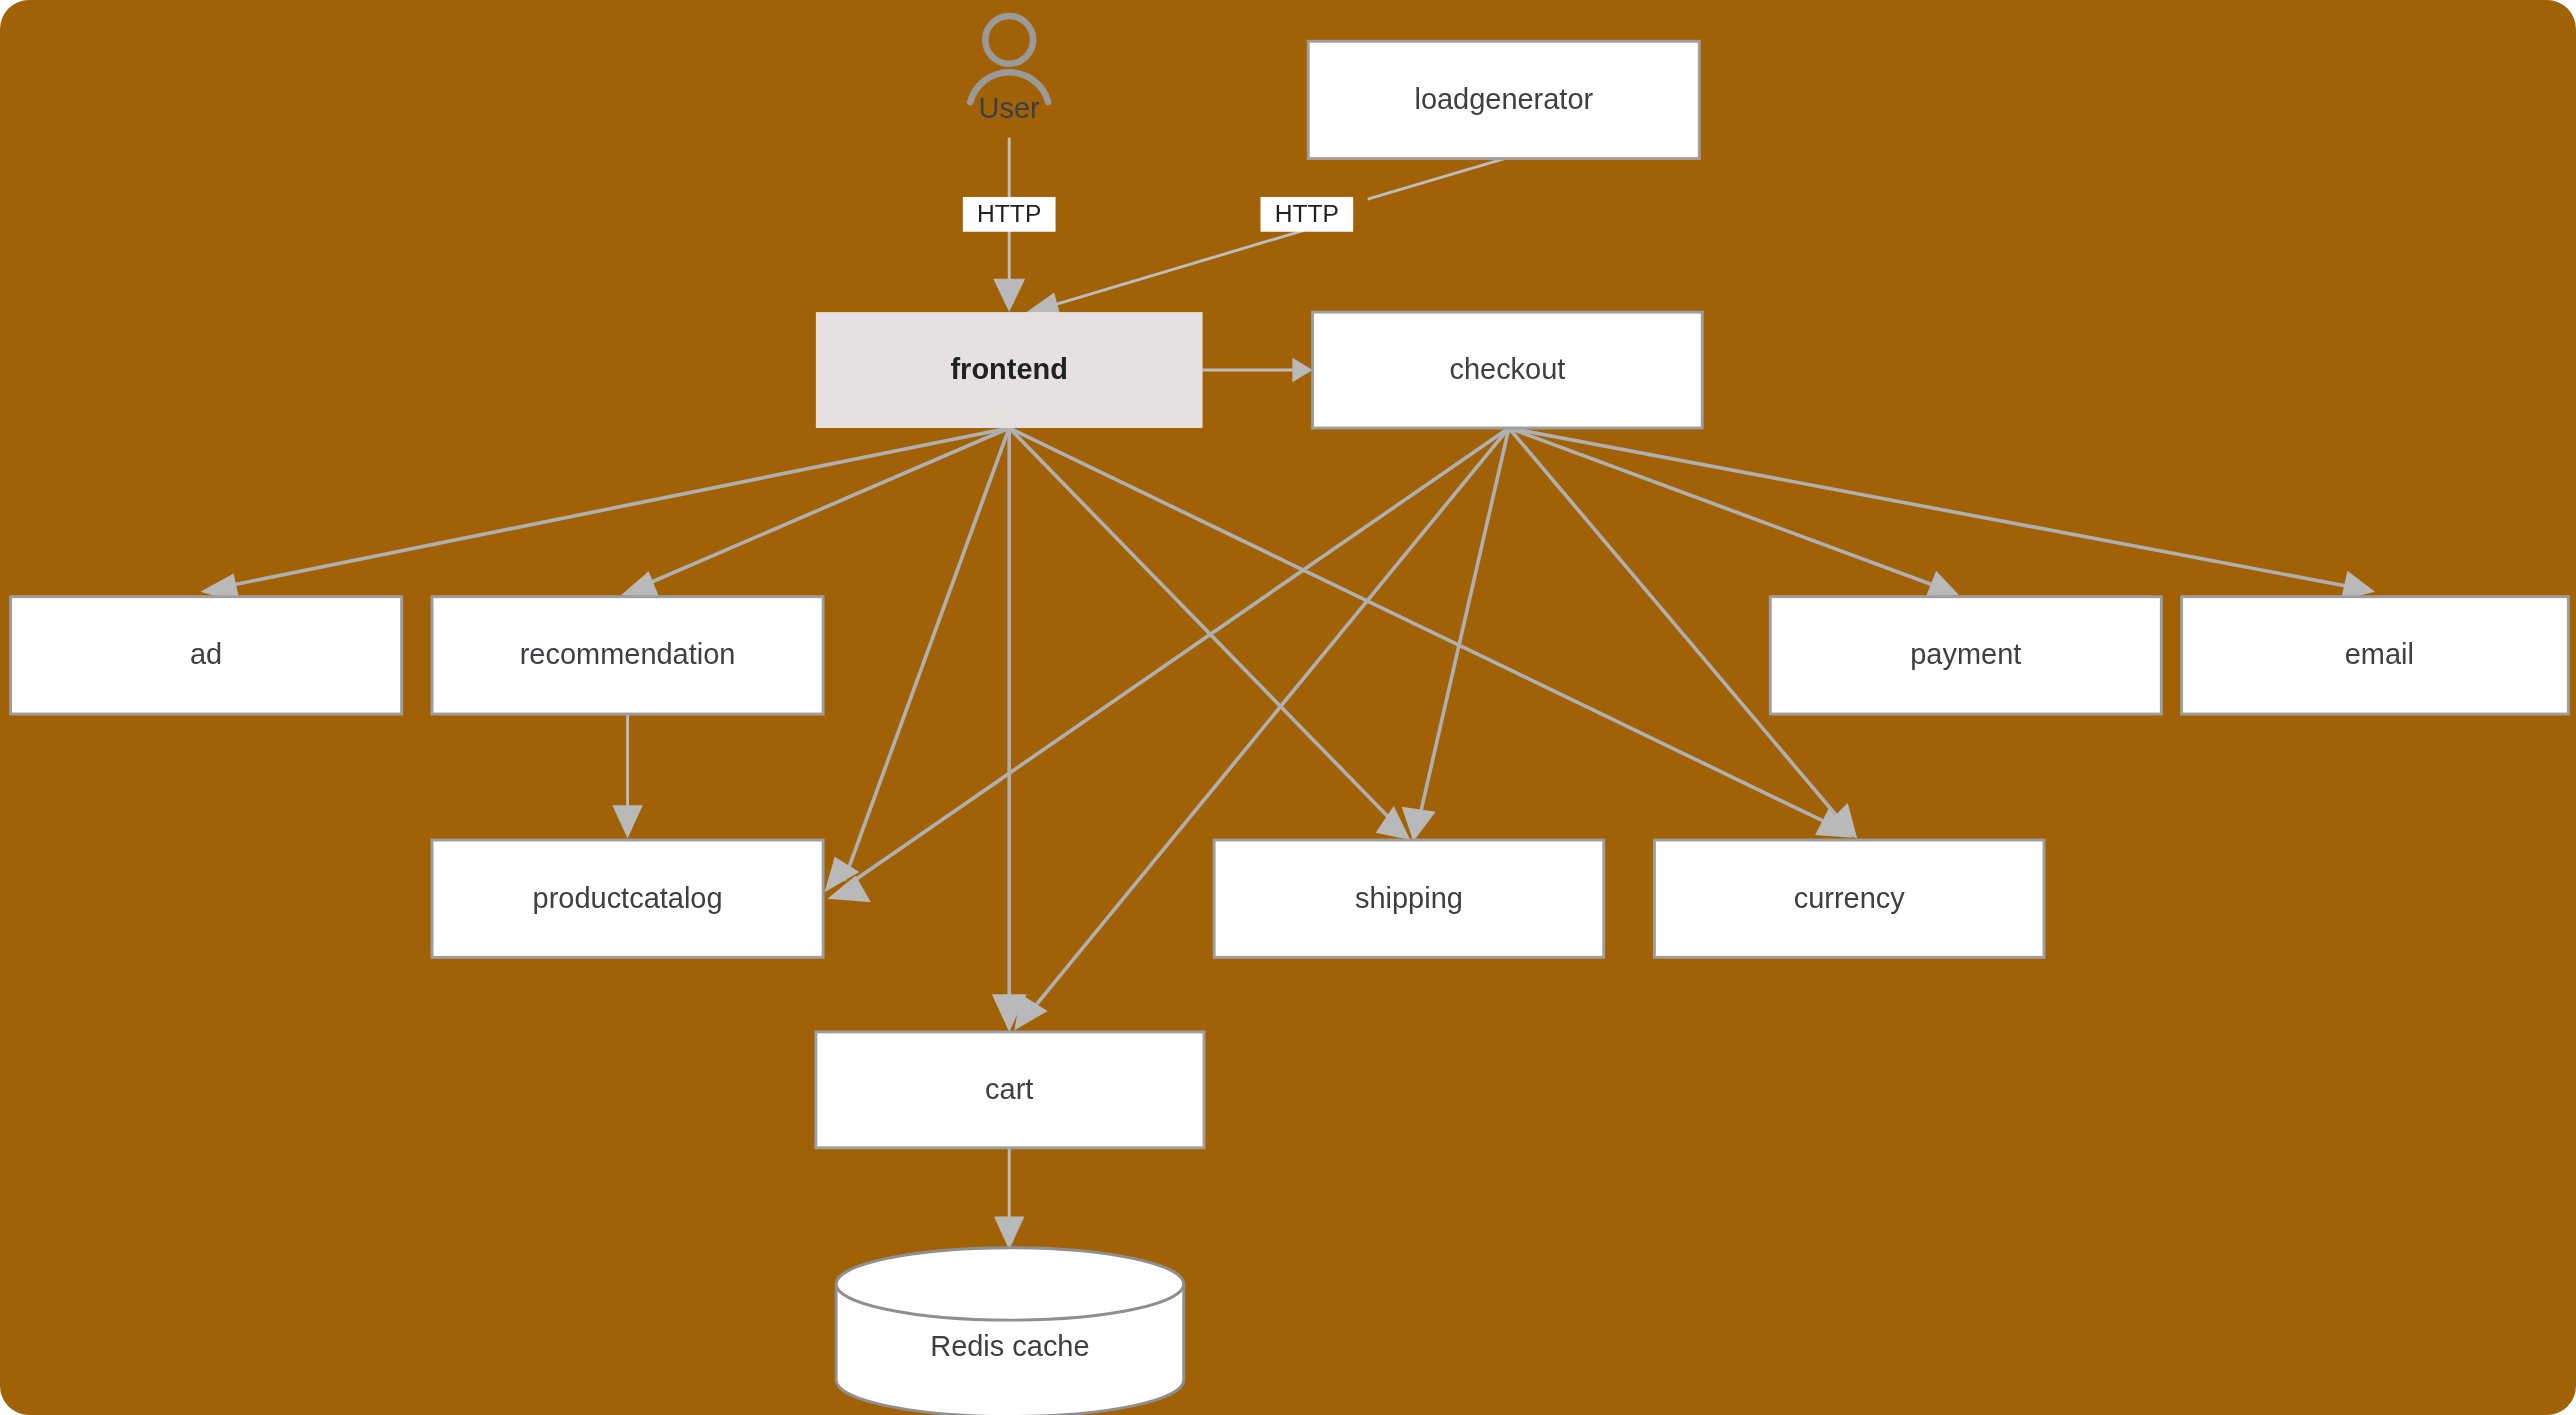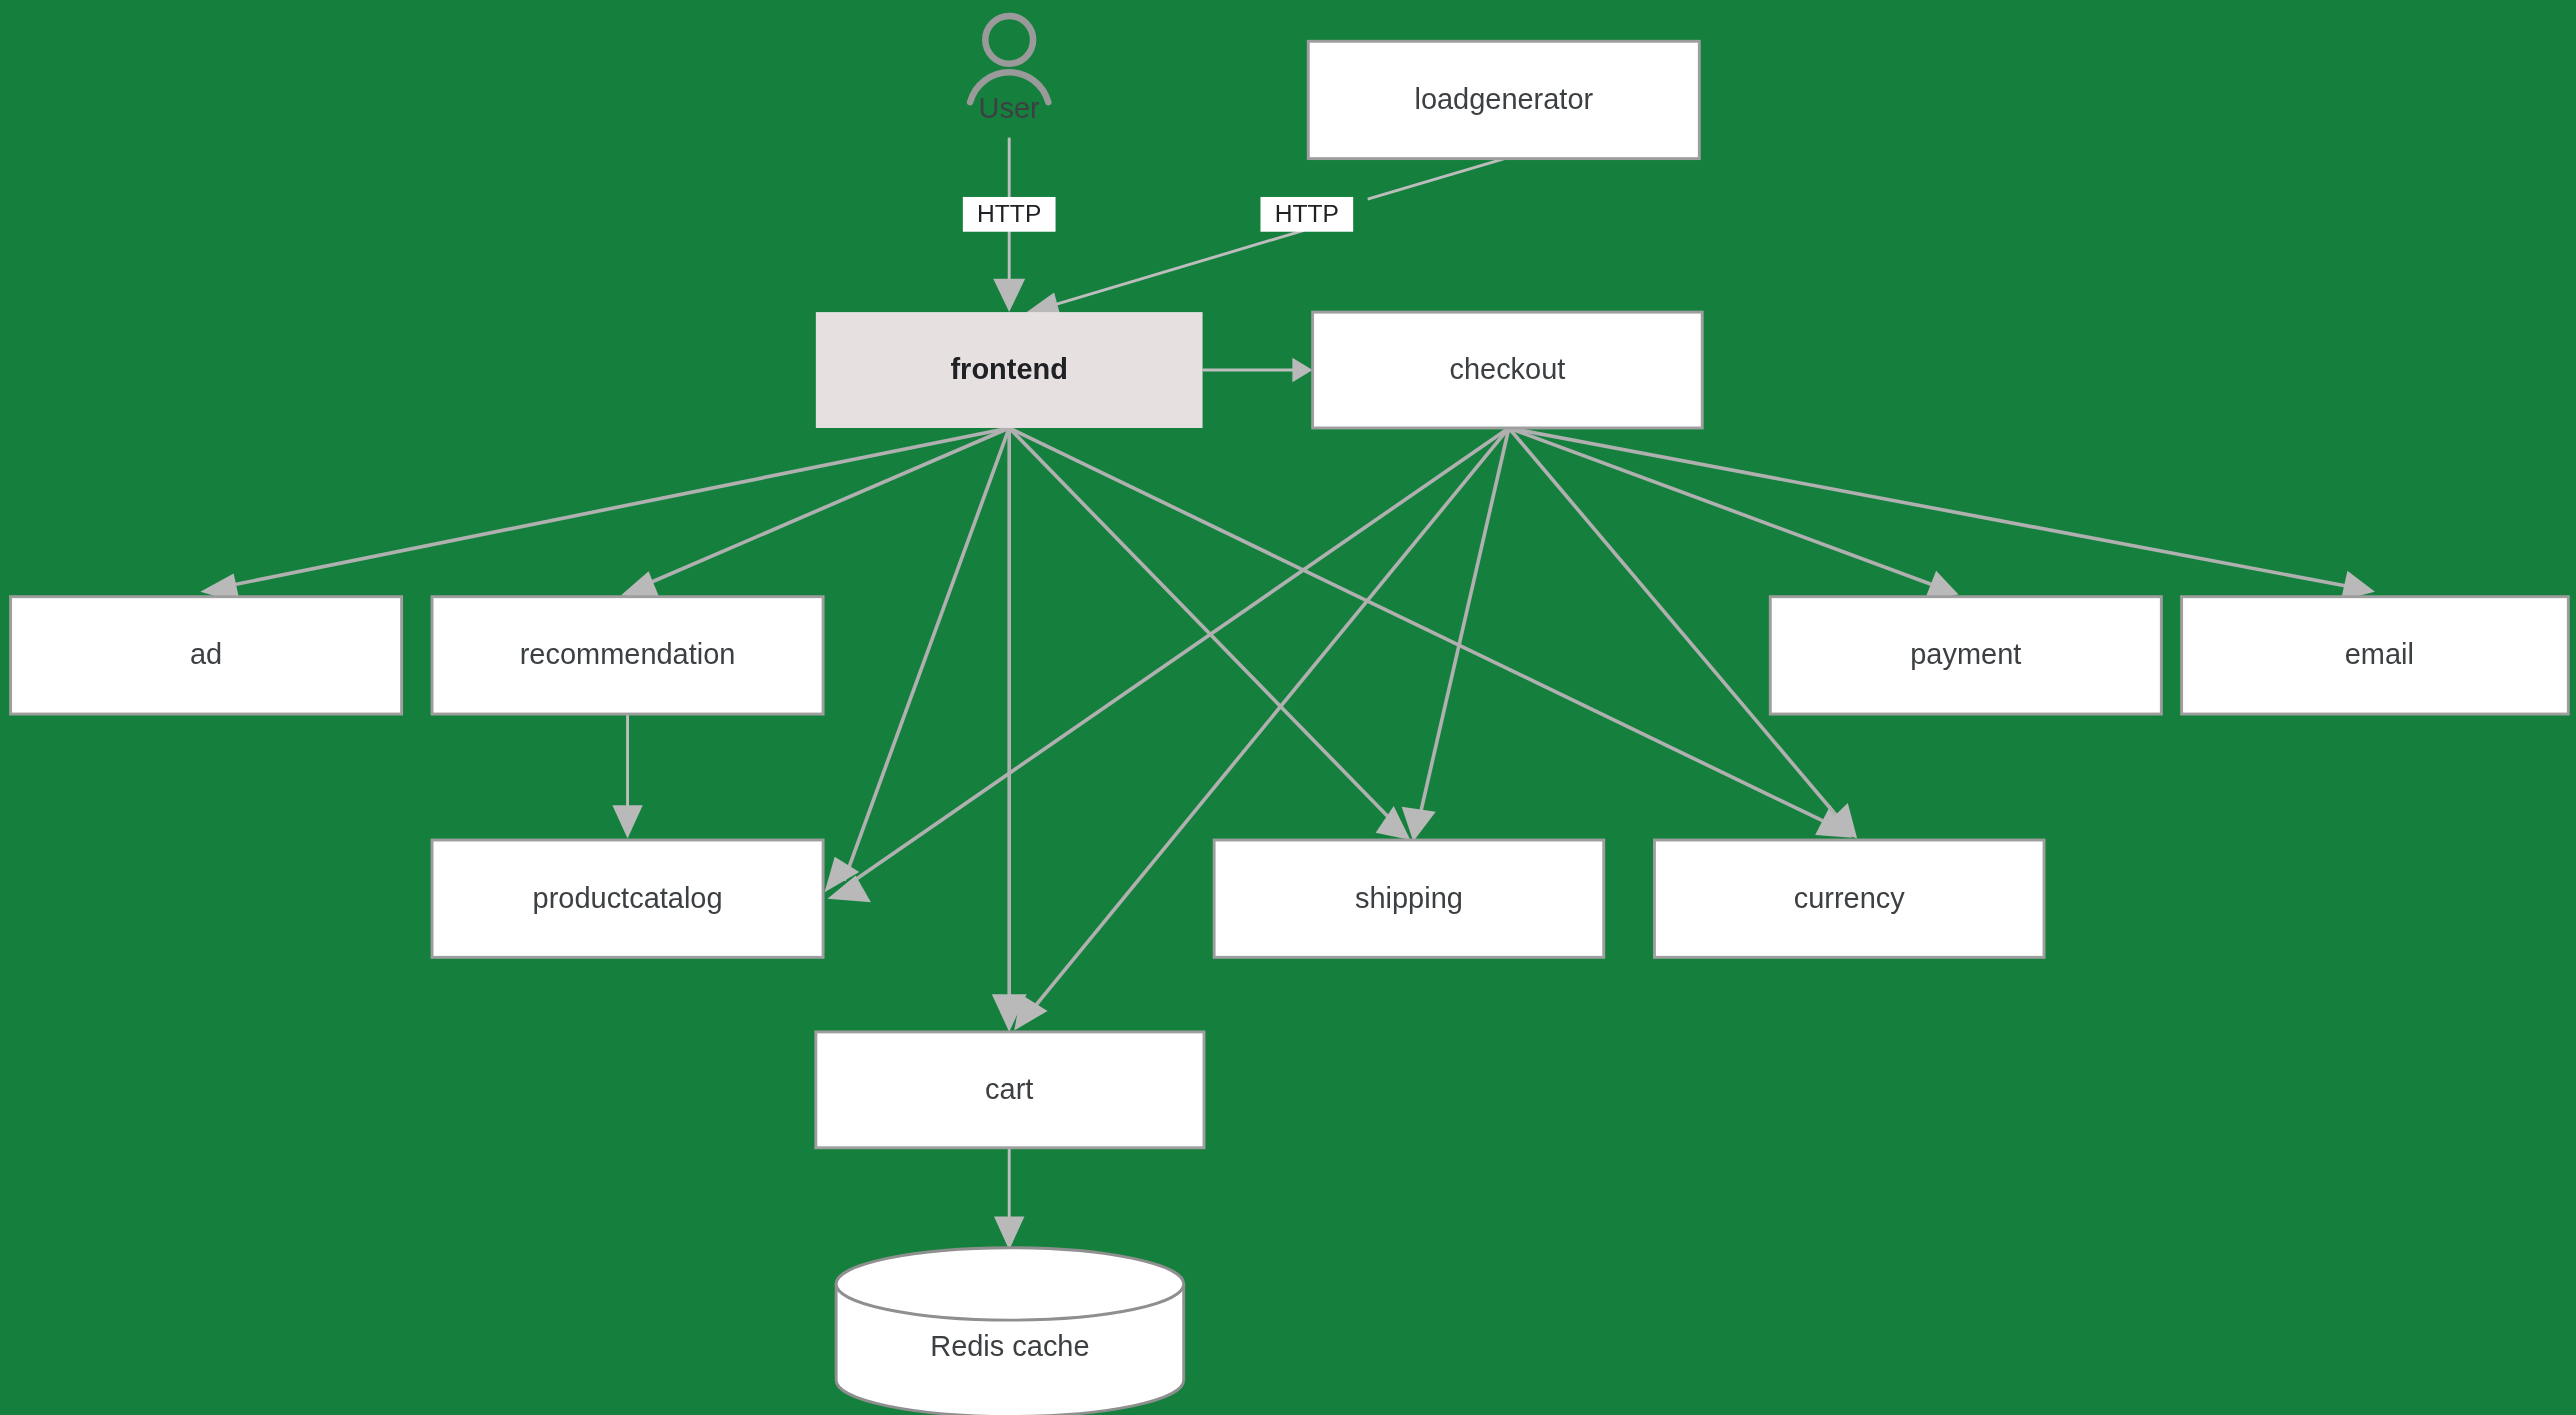--- a/index.html
+++ b/index.html
@@ -1,17 +1,17 @@
 <!DOCTYPE html>
 <html style="font-size:11.6px"><head>
 <meta charset="utf-8">
 <style>
   html,body{margin:0;padding:0;background:#ffffff;}
   body{font-family:"Liberation Sans","DejaVu Sans",sans-serif;}
-  #stage{position:relative;width:2576px;height:1415px;background:#15803d;overflow:hidden;}
+  #stage{position:relative;width:2576px;height:1415px;background:#a16207;overflow:hidden;border-radius:29px;}
   svg#diagram{position:absolute;left:0;top:0;width:2576px;height:1415px;display:block;}
   .node-rect{fill:#ffffff;stroke:#9e9e9e;stroke-width:4;}
   .node-rect.highlight{fill:#e6e0e1;stroke:none;}
   .node-label{font-family:"Liberation Sans","DejaVu Sans",sans-serif;font-size:40px;fill:#3c4043;text-anchor:middle;dominant-baseline:middle;}
   .node-label.bold{font-weight:bold;fill:#202124;}
   .edge{stroke:#b0b0b0;stroke-width:5;fill:none;}
   .edge.thin{stroke:#bdbdbd;stroke-width:4;}
   .edge-head{fill:#b9b9b9;}
   .edge-label{font-family:"Liberation Sans","DejaVu Sans",sans-serif;font-size:34px;fill:#202124;text-anchor:middle;dominant-baseline:middle;}
   .edge-label-bg{fill:#ffffff;}

